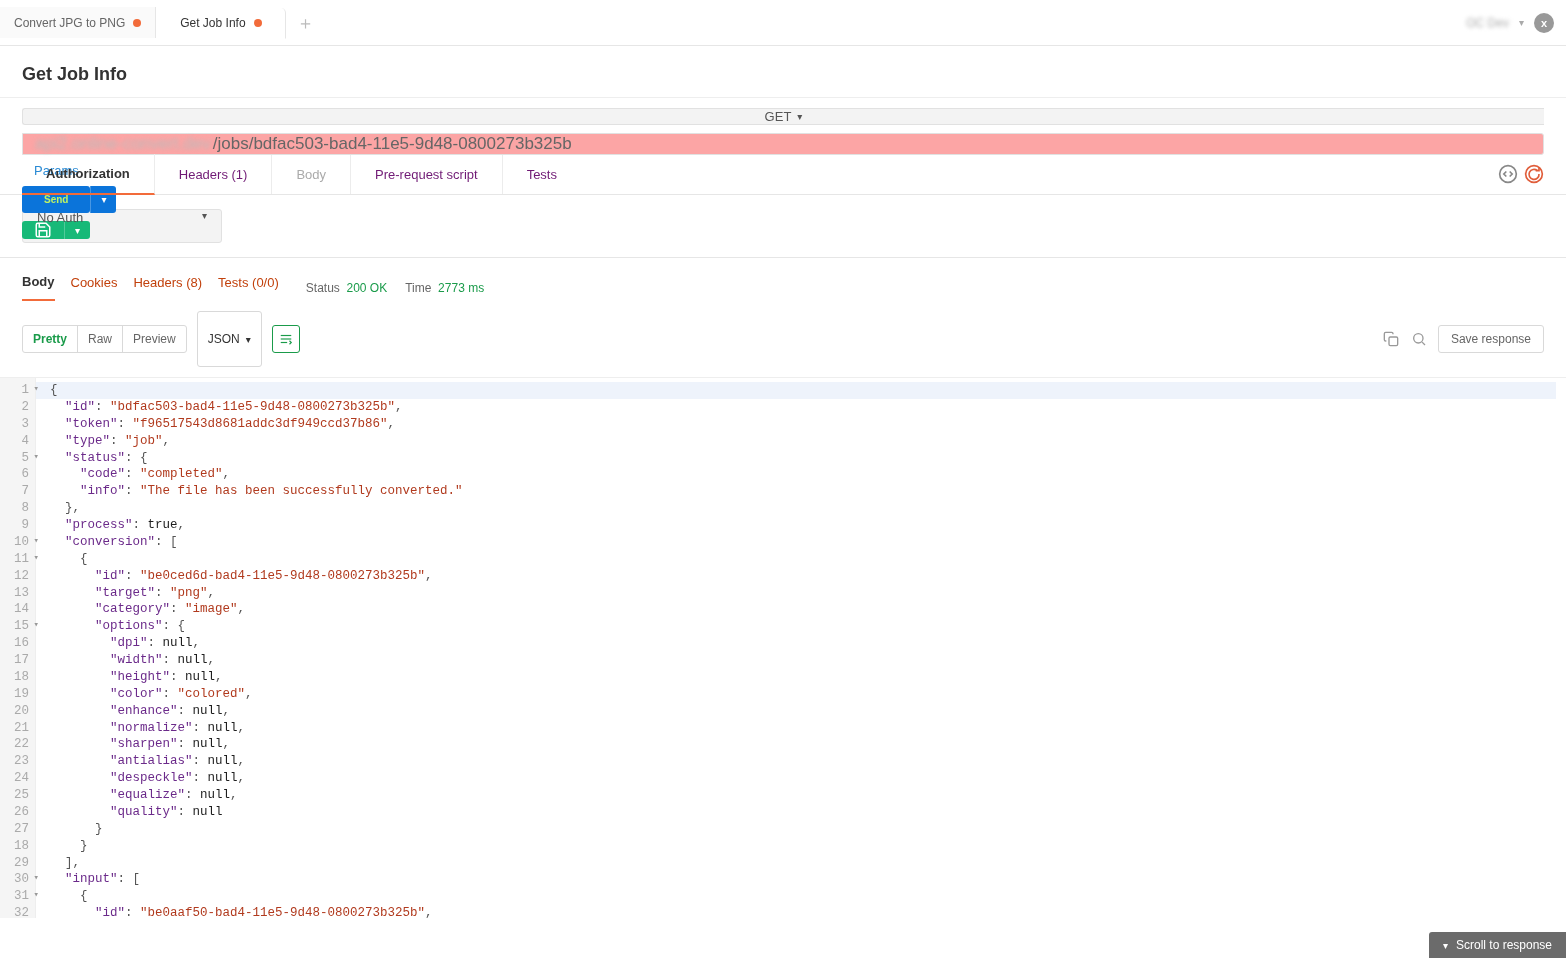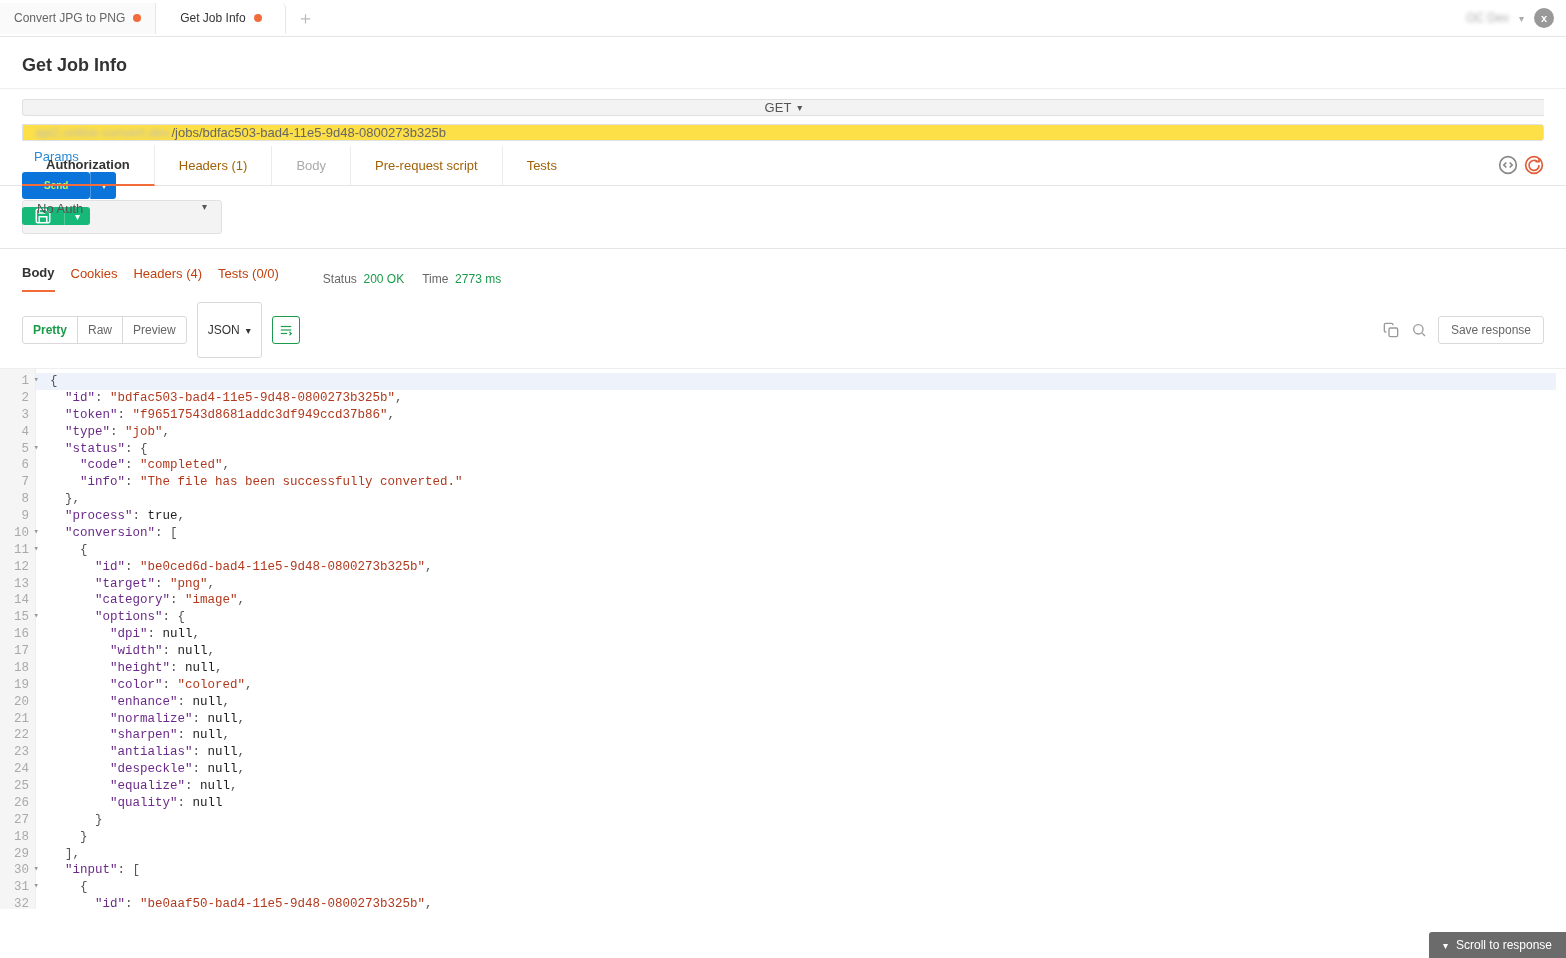--- a/index.html
+++ b/index.html
@@ -8,21 +8,21 @@
     font-size: 13px;
     color: #333;
     background: #fff;
     overflow: hidden;
   }
 
   
   .tab-bar {
     display: flex;
     align-items: center;
-    height: 37px;
+    height: 46px;
     background: #fff;
     border-bottom: 1px solid #e6e6e6;
   }
   .tab {
     display: flex;
     align-items: center;
     justify-content: center;
     gap: 8px;
     height: 31px;
     padding: 0 14px;
@@ -87,22 +87,22 @@
     display:flex; align-items:center; justify-content:center;
     gap:6px;
     padding:0 14px;
     font-size:13px;
     border-radius:3px 0 0 3px;
     border-right:none;
     cursor:pointer;
   }
   .url-input-wrap {
     flex:1; display:flex; align-items:center;
-    background:#fde047; border:1px solid #e1e1e1;
-    padding:0 12px; color:#666; font-size:13px;
+    background:#fca5a5; border:1px solid #e1e1e1;
+    padding:0 12px; color:#666; font-size:17px;
     border-radius:0 3px 3px 0;
   }
   .url-blur { color:#bbb; filter: blur(2px); margin-right:2px; }
   .params-link {
     display:flex; align-items:center;
     color:#2a8ad4; font-size:13px;
     padding:0 12px; cursor:pointer;
   }
   .send-btn {
     display:flex; align-items:center; justify-content:center;
@@ -126,21 +126,21 @@
     background:#17b978; color:#fff; display:flex; align-items:center; justify-content:center;
     padding:0 10px; border-left:1px solid rgba(255,255,255,.25);
     border-radius:0 3px 3px 0; cursor:pointer;
   }
 
   
   .req-tabs-row {
     display:flex; align-items:center; border-bottom:1px solid #e6e6e6; padding:0 22px;
   }
   .req-tab {
-    padding:12px 24px; font-size:13px; color:#a16207; cursor:pointer;
+    padding:12px 24px; font-size:13px; color:#701a75; cursor:pointer;
     border-right:1px solid #ececec;
   }
   .req-tab.active {
     color:#333; font-weight:600; border-bottom:2px solid #f26b3a;
     margin-bottom:-1px;
   }
   .req-tab-light { color:#aaa; }
   .req-tabs-right { margin-left:auto; display:flex; gap:6px; align-items:center; }
   .icon-btn {
     width:20px; height:20px; display:flex; align-items:center; justify-content:center;
@@ -160,21 +160,21 @@
     display:flex; align-items:center; gap:16px;
     padding:16px 22px 0;
     border-top: 1px solid #e6e6e6;
   }
   .resp-tab {
     font-size:13px; color:#c2410c; cursor:pointer; padding-bottom:10px;
   }
   .resp-tab.active {
     color:#333; font-weight:600; border-bottom:2px solid #f26b3a;
   }
-  .resp-status { margin-left:28px; display:flex; gap:18px; font-size:12px; color:#666; }
+  .resp-status { margin-left:11px; display:flex; gap:18px; font-size:12px; color:#666; }
   .resp-status .ok { color:#1a9b4a; }
 
   .render-row {
     display:flex; align-items:center; gap:10px; padding:10px 22px;
     border-bottom:1px solid #eee;
   }
   .btn-group {
     display:flex; border:1px solid #d9d9d9; border-radius:3px; overflow:hidden;
   }
   .btn-group .seg {
@@ -343,21 +343,21 @@
 </div>
 
 <div class="resp-row">
   <div class="resp-tab active">
     <span>Body</span>
   </div>
   <div class="resp-tab">
     <span>Cookies</span>
   </div>
   <div class="resp-tab">
-    <span>Headers (4)</span>
+    <span>Headers (8)</span>
   </div>
   <div class="resp-tab">
     <span>Tests (0/0)</span>
   </div>
   <div class="resp-status">
     <span><span>Status</span>&nbsp;&nbsp;<span class="ok">200 OK</span></span>
     <span><span>Time</span>&nbsp;&nbsp;<span class="ok">2773 ms</span></span>
   </div>
 </div>
 

